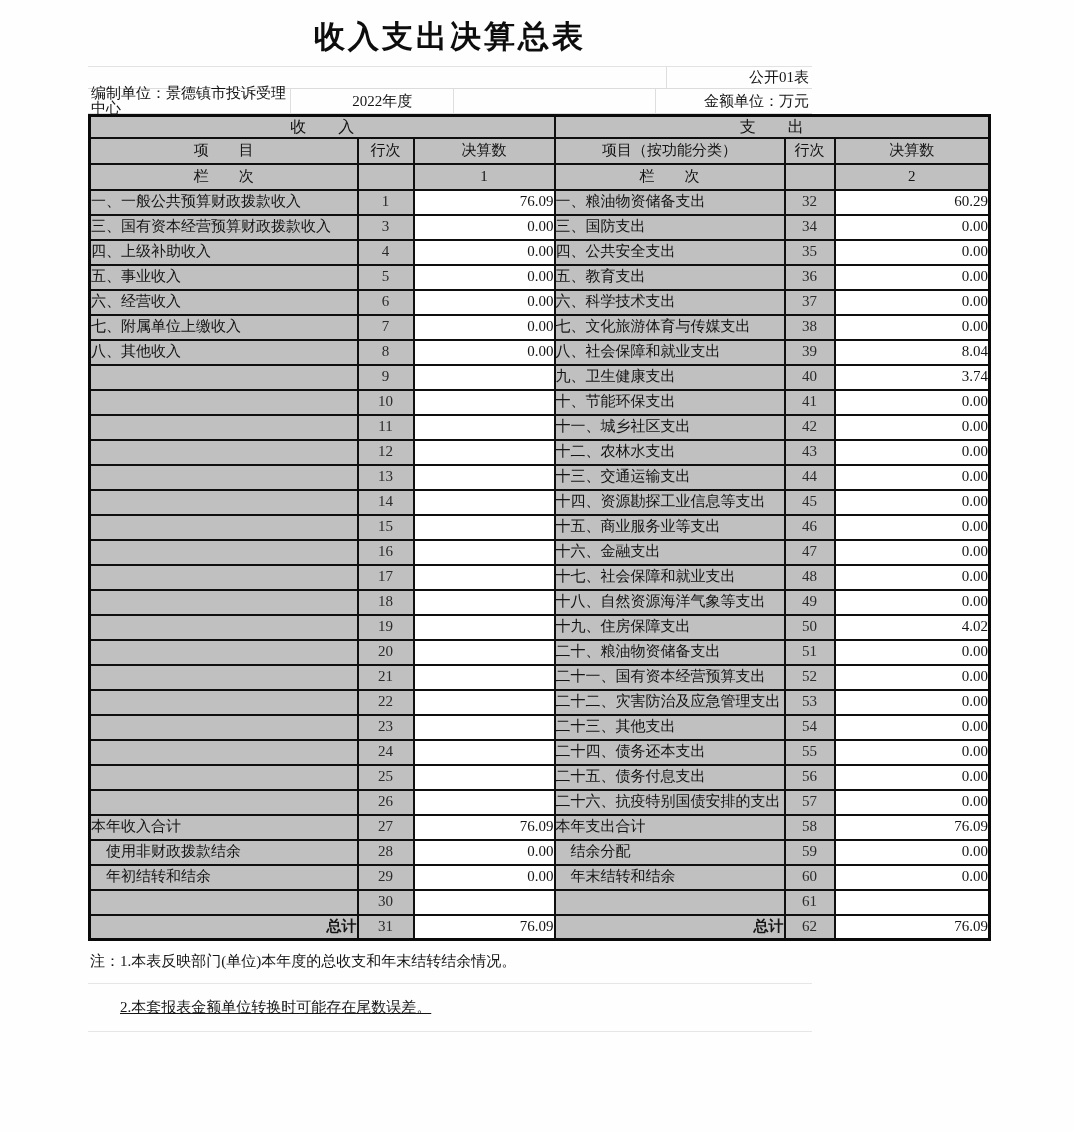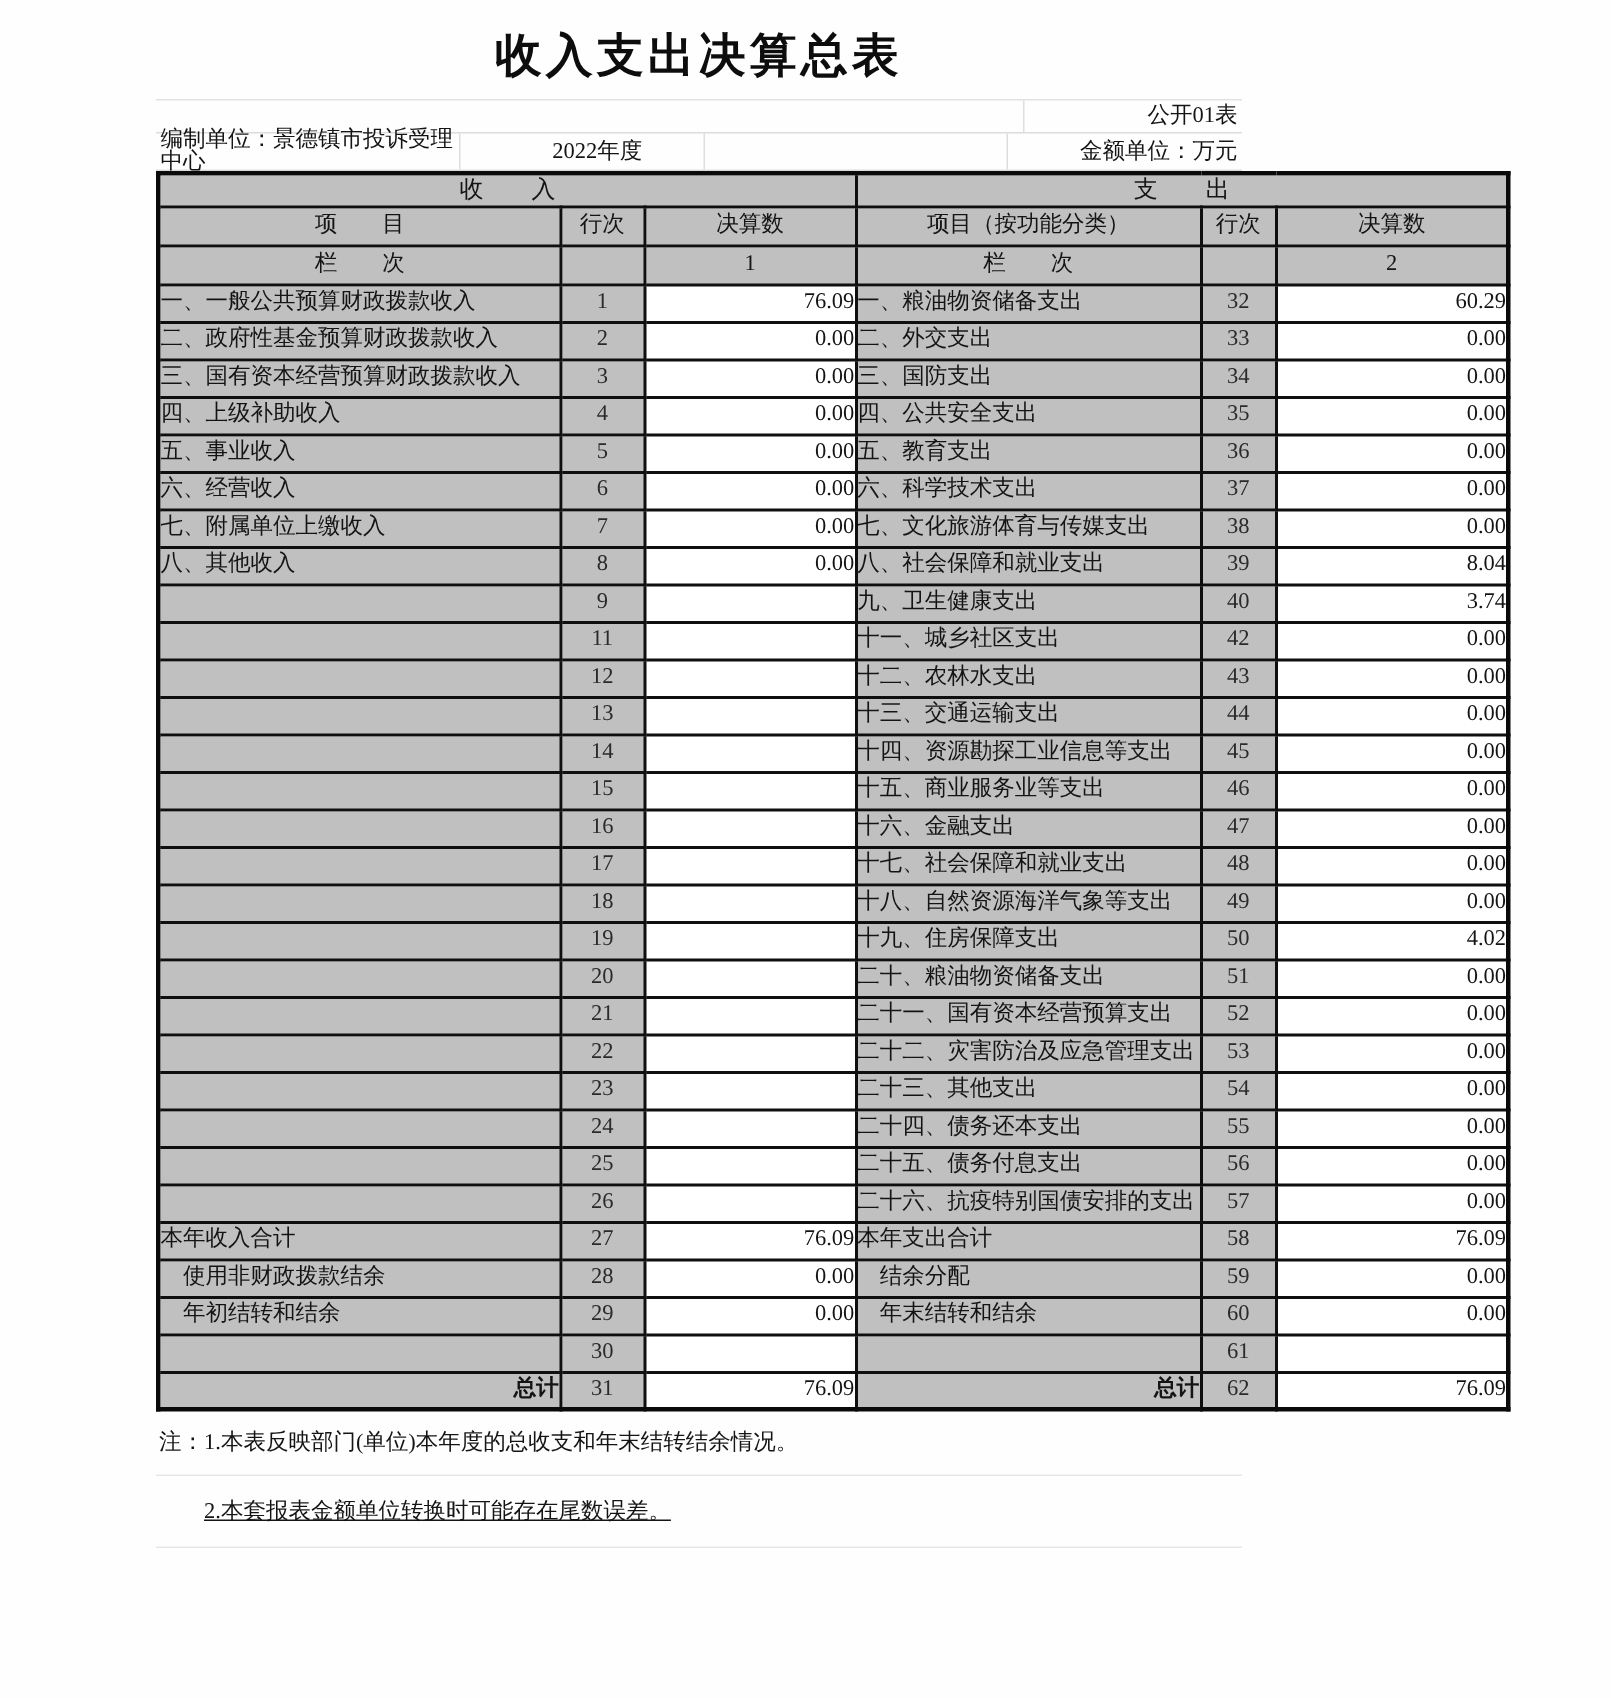--- a/index.html
+++ b/index.html
@@ -6,21 +6,21 @@
   html,body { margin:0; padding:0; background:#ffffff; }
   .page {
     position: relative;
     width: 1074px;
     height: 1132px;
     background: #fefefe;
     font-family: "Liberation Serif", "DejaVu Serif", serif;
     color: #141414;
     overflow: hidden;
   }
-  .sheet { position:absolute; left:104px; top:0; width:724px; }
+  .sheet { position:absolute; left:88px; top:0; width:724px; }
 
   .title {
     text-align:center;
     font-size:31px;
     font-weight:bold;
     letter-spacing:3px;
     padding:16px 0 8px 0;
     color:#0d0d0d;
   }
 
@@ -120,28 +120,20 @@
       <tbody id="tbody">
           <tr>
     <td class="item">一、一般公共预算财政拨款收入</td>
     <td class="rno">1</td>
     <td class="val">76.09</td>
     <td class="item">一、粮油物资储备支出</td>
     <td class="rno">32</td>
     <td class="val">60.29</td>
   </tr>
           <tr>
-    <td class="item">二、政府性基金预算财政拨款收入</td>
-    <td class="rno">2</td>
-    <td class="val">0.00</td>
-    <td class="item">二、外交支出</td>
-    <td class="rno">33</td>
-    <td class="val">0.00</td>
-  </tr>
-          <tr>
     <td class="item">三、国有资本经营预算财政拨款收入</td>
     <td class="rno">3</td>
     <td class="val">0.00</td>
     <td class="item">三、国防支出</td>
     <td class="rno">34</td>
     <td class="val">0.00</td>
   </tr>
           <tr>
     <td class="item">四、上级补助收入</td>
     <td class="rno">4</td>
@@ -182,20 +174,28 @@
     <td class="rno">39</td>
     <td class="val">8.04</td>
   </tr>
           <tr>
     <td class="item"></td>
     <td class="rno">9</td>
     <td class="val"></td>
     <td class="item">九、卫生健康支出</td>
     <td class="rno">40</td>
     <td class="val">3.74</td>
+  </tr>
+          <tr>
+    <td class="item"></td>
+    <td class="rno">10</td>
+    <td class="val"></td>
+    <td class="item">十、节能环保支出</td>
+    <td class="rno">41</td>
+    <td class="val">0.00</td>
   </tr>
           <tr>
     <td class="item"></td>
     <td class="rno">11</td>
     <td class="val"></td>
     <td class="item">十一、城乡社区支出</td>
     <td class="rno">42</td>
     <td class="val">0.00</td>
   </tr>
           <tr>

